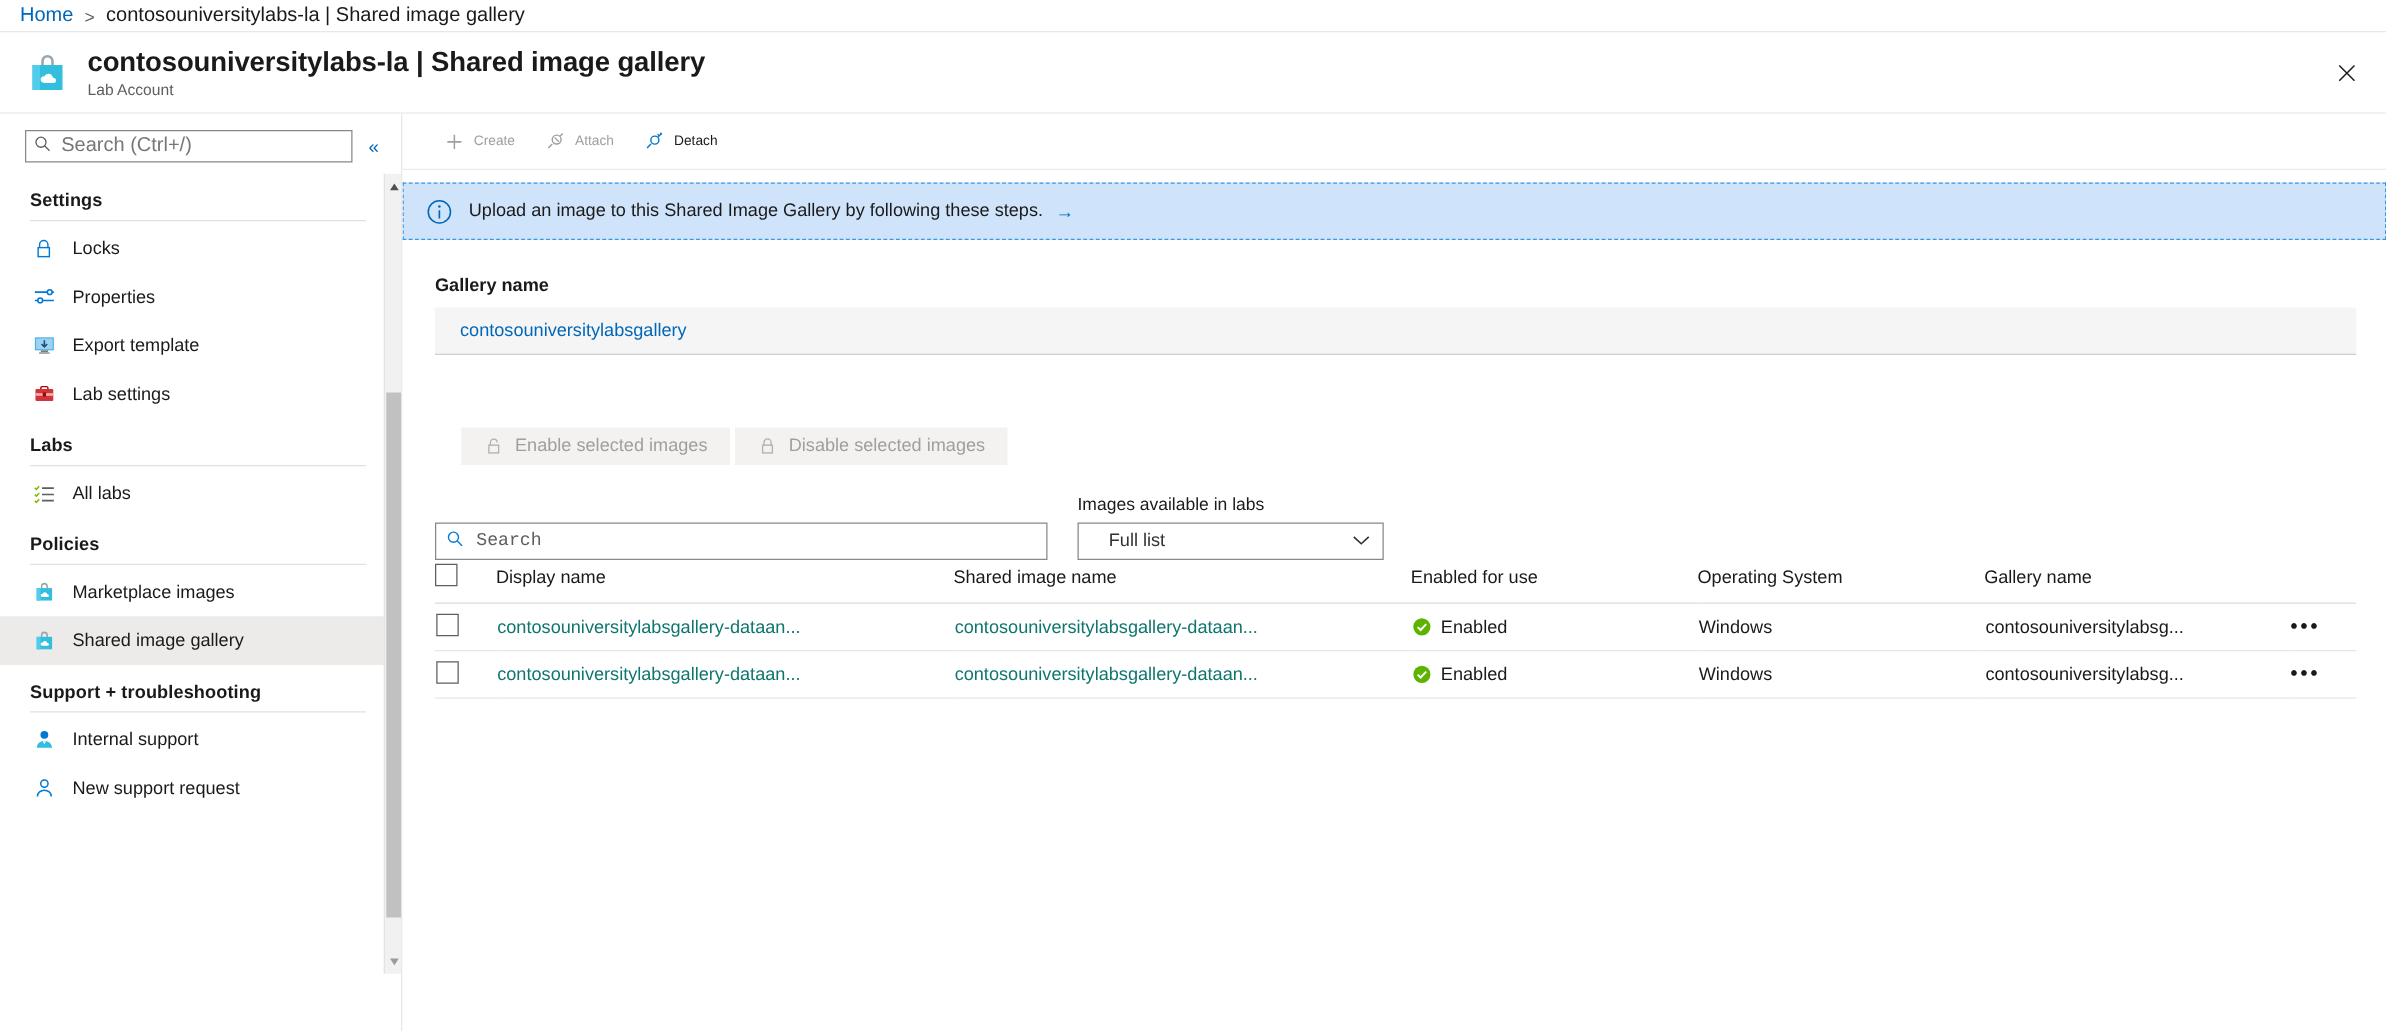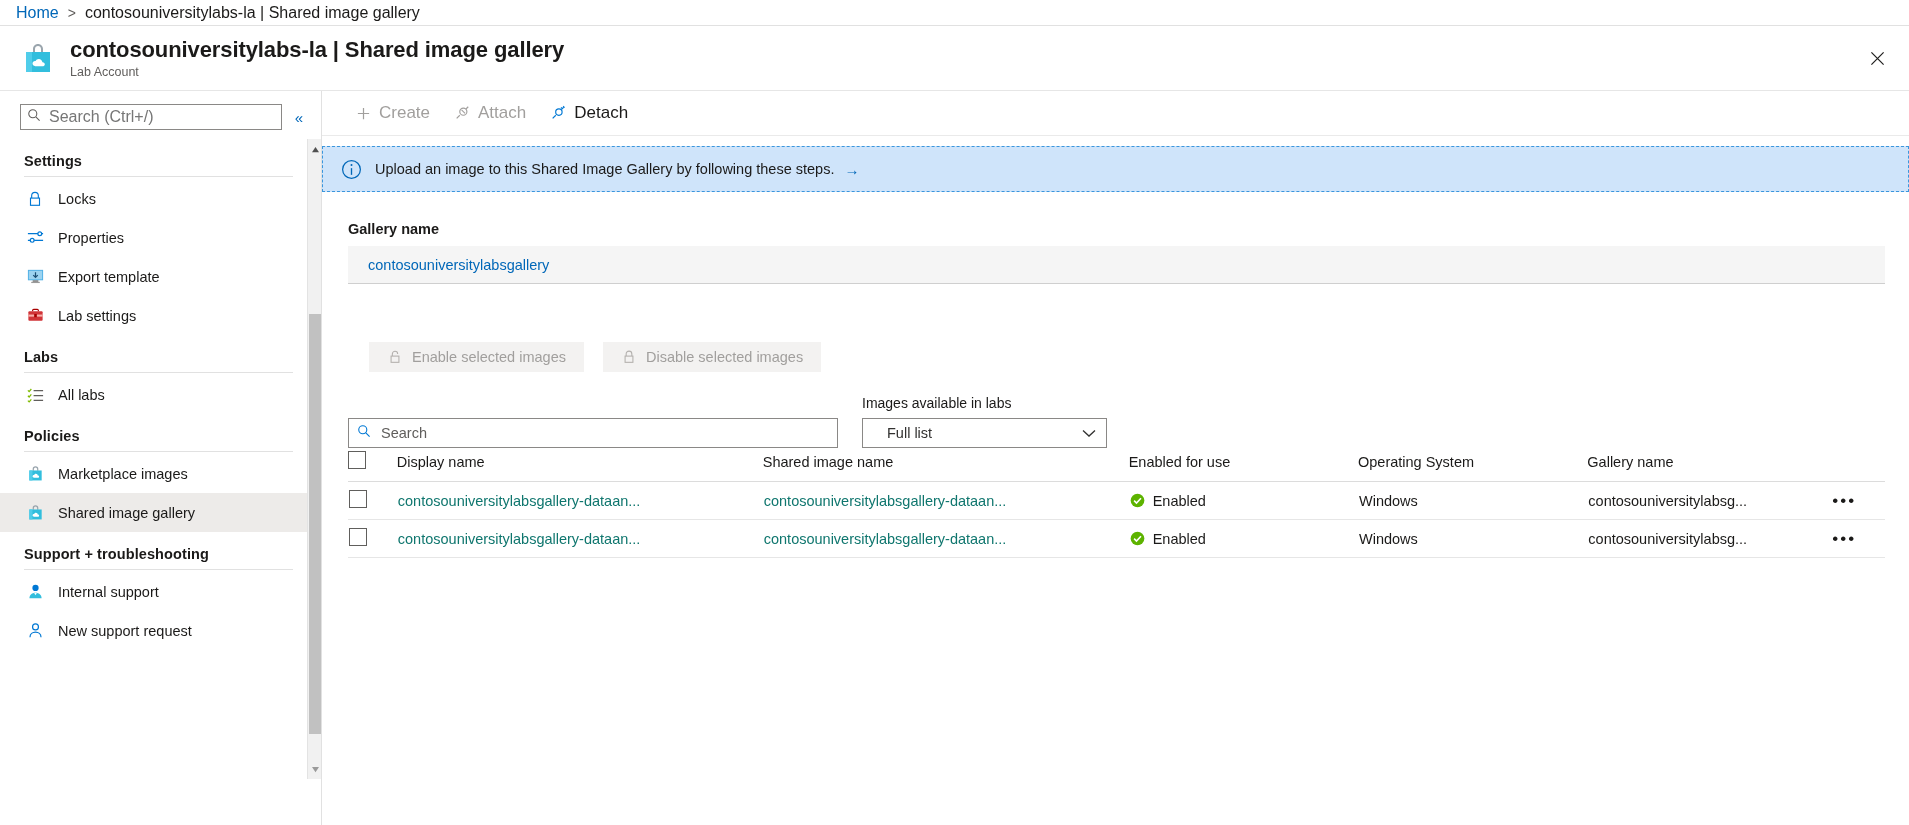--- a/index.html
+++ b/index.html
@@ -105,21 +105,21 @@
 
   
   .main { flex: 1 1 auto; position: relative; background: #fff; overflow: hidden; }
 
   .toolbar {
     height: 45px; display: flex; align-items: center; gap: 0px;
     padding-left: 22px; border-bottom: 1px solid #eaeaea;
   }
   .tb-btn {
     display: flex; align-items: center; height: 32px; padding: 0 12px;
-    font-size: 17px; color: #1b1a19; cursor: pointer; background: transparent; border: 0;
+    font-size: 11px; color: #1b1a19; cursor: pointer; background: transparent; border: 0;
     font-family: "Liberation Sans", sans-serif;
   }
   .tb-btn .tb-ico { margin-right: 8px; display: flex; align-items: center; }
   .tb-btn.disabled { color: #a19f9d; cursor: default; }
 
   .info-banner {
     margin: 10px 0 0 0; height: 46px;
     background: #cfe4fa; border: 1px dashed #3a96dd;
     display: flex; align-items: center; padding-left: 18px;
     font-size: 14.5px; color: #1b1a19;
@@ -132,38 +132,38 @@
   .section-label {
     font-size: 14.5px; font-weight: 700; color: #1b1a19;
     margin: 29px 0 9px 0;
   }
   .gallery-cell {
     background: #f5f5f5; border-bottom: 1px solid #cfcfcf;
     height: 38px; display: flex; align-items: center; padding-left: 20px;
   }
   .gallery-cell a { color: #0067b8; font-size: 14.5px; text-decoration: none; cursor: pointer; }
 
-  .action-row { display: flex; gap: 19px; margin: 58px 0 0 0; padding-left: 21px; }
+  .action-row { display: flex; gap: 4px; margin: 58px 0 0 0; padding-left: 21px; }
   .action-btn {
     display: flex; align-items: center; justify-content: center;
     height: 30px; padding: 0 18px; background: #f3f2f1; border: 0;
     font-size: 14.5px; color: #a19f9d; font-family: "Liberation Sans", sans-serif;
     cursor: default;
   }
   .action-btn .lock { margin-right: 9px; display: flex; align-items: center; }
 
   .filter-row { display: flex; align-items: flex-end; gap: 24px; margin-top: 23px; }
   .tbl-search {
     width: 490px; height: 30px; border: 1px solid #8a8886; background: #fff;
     display: flex; align-items: center; padding: 0 8px;
   }
   .tbl-search .mag { margin-right: 8px; flex: 0 0 auto; }
   .tbl-search input {
     border: 0; outline: 0; width: 100%; font-size: 14.5px;
-    font-family: Liberation Sans, sans-serif; color: #ef4444; background: transparent;
+    font-family: Liberation Mono, monospace; color: #ef4444; background: transparent;
   }
   .tbl-search input::placeholder { color: #605e5c; }
 
   .filter-field { display: flex; flex-direction: column; }
   .filter-field .flabel { font-size: 14px; color: #1b1a19; margin-bottom: 7px; }
   .select-box {
     width: 245px; height: 30px; border: 1px solid #8a8886; background: #fff;
     display: flex; align-items: center; justify-content: space-between;
     padding: 0 10px 0 24px; font-size: 14.5px; color: #323130; cursor: pointer;
   }

